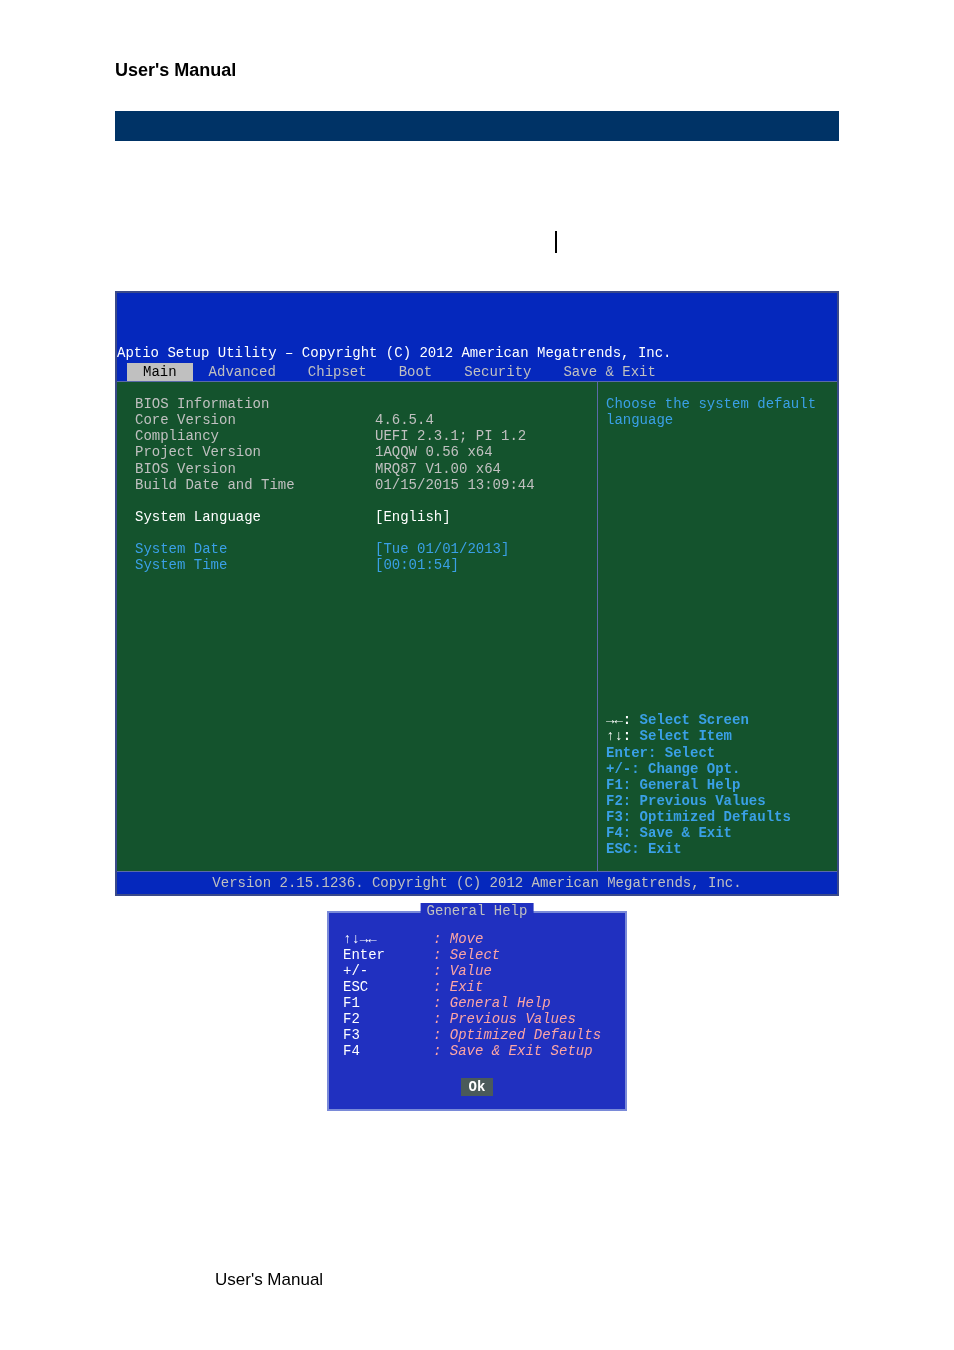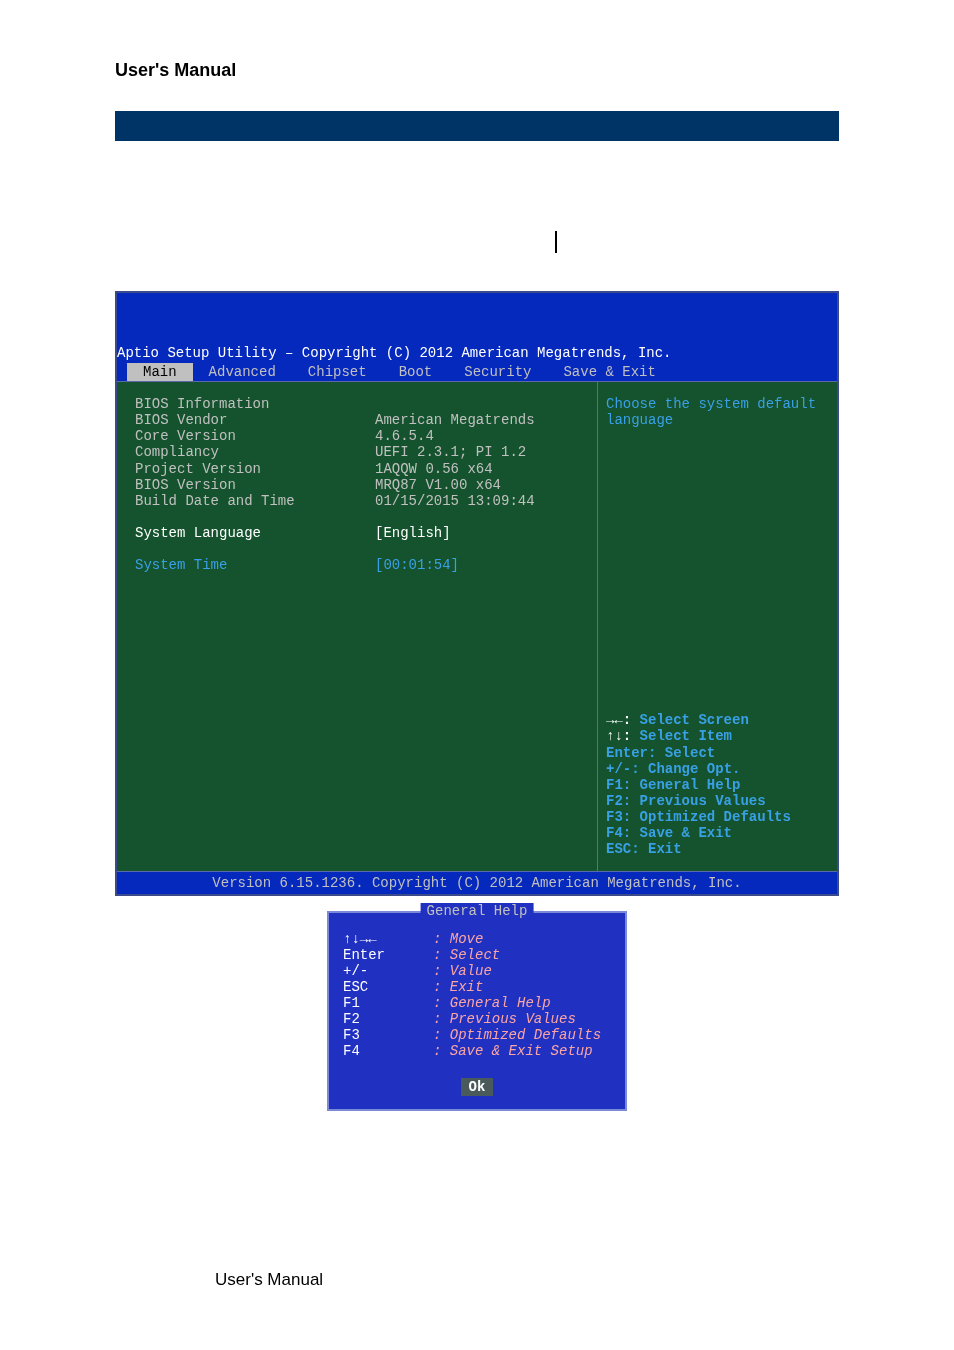--- a/index.html
+++ b/index.html
@@ -181,24 +181,20 @@
         <span class="bios-tab">Save &amp; Exit</span>
       </div>
     </div>
 
     <div class="bios-body">
       <div class="bios-left">
         <div class="bios-row">
             <span class="bios-label">BIOS Information</span>
           </div>
         <div class="bios-row">
-            <span class="bios-label">BIOS Vendor</span>
-            <span class="bios-value">American Megatrends</span>
-          </div>
-        <div class="bios-row">
             <span class="bios-label">Core Version</span>
             <span class="bios-value">4.6.5.4</span>
           </div>
         <div class="bios-row">
             <span class="bios-label">Compliancy</span>
             <span class="bios-value">UEFI 2.3.1; PI 1.2</span>
           </div>
         <div class="bios-row">
             <span class="bios-label">Project Version</span>
             <span class="bios-value">1AQQW 0.56 x64</span>
@@ -211,33 +207,37 @@
             <span class="bios-label">Build Date and Time</span>
             <span class="bios-value">01/15/2015 13:09:44</span>
           </div>
         <div style="height:16px"></div>
         <div class="bios-row bios-selected">
             <span class="bios-label">System Language</span>
             <span class="bios-value">[English]</span>
           </div>
         <div style="height:16px"></div>
         <div class="bios-row bios-editable">
+            <span class="bios-label">System Date</span>
+            <span class="bios-value">[Tue 01/01/2013]</span>
+          </div>
+        <div class="bios-row bios-editable">
             <span class="bios-label">System Time</span>
             <span class="bios-value">[00:01:54]</span>
           </div>
       </div>
 
       <div class="bios-right">
         <div class="help-top">Choose the system default language</div>
         <div class="help-spacer"></div>
         <div class="help-keys" id="help-keys-container"><div><span class="white">→←: </span><span>Select Screen</span></div><div><span class="white">↑↓: </span><span>Select Item</span></div><div><span>Enter: </span><span>Select</span></div><div><span>+/-: </span><span>Change Opt.</span></div><div><span>F1: </span><span>General Help</span></div><div><span>F2: </span><span>Previous Values</span></div><div><span>F3: </span><span>Optimized Defaults</span></div><div><span>F4: </span><span>Save &amp; Exit</span></div><div><span>ESC: </span><span>Exit</span></div></div>
       </div>
     </div>
 
-    <div class="bios-footer">Version 6.15.1236. Copyright (C) 2012 American Megatrends, Inc.</div>
+    <div class="bios-footer">Version 2.15.1236. Copyright (C) 2012 American Megatrends, Inc.</div>
   </div>
 
   <div class="general-help-box">
     <div class="general-help-title">General Help</div>
     <div id="gh-rows">
         <div class="gh-row">
           <span class="gh-key">↑↓→←</span>
           <span class="gh-desc">: Move</span>
         </div>
         <div class="gh-row">

